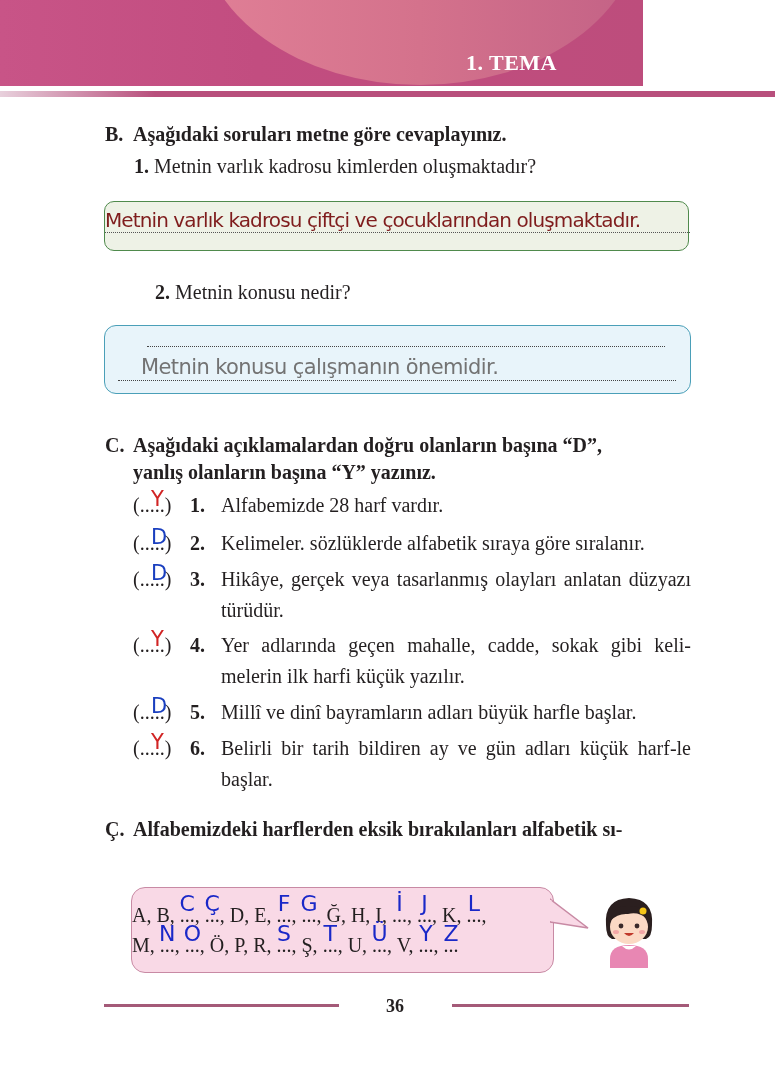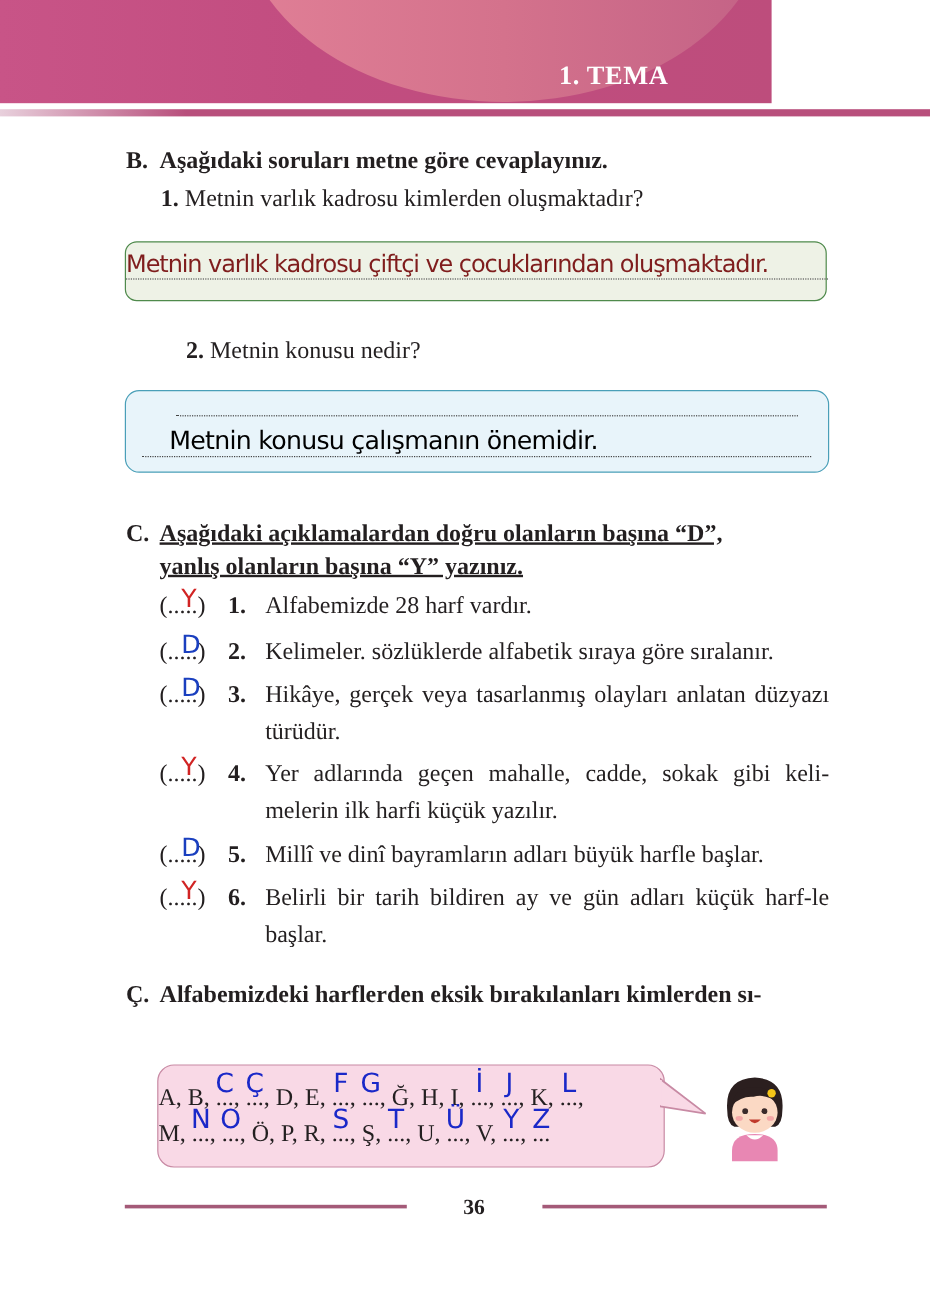--- a/index.html
+++ b/index.html
@@ -16,21 +16,21 @@
   .q { position:absolute; font-size:20px; }
   .q b { font-weight:bold; }
   .box1 { position:absolute; left:104px; top:201px; width:583px; height:48px; border:1.5px solid #4f8a4c;
           border-radius:10px; background:#eef2e6; }
   .box1 .ans { position:absolute; left:0; top:6px; width:585px; font-family:"DejaVu Sans", sans-serif; font-size:20px; color:#7f1d1d;
                white-space:nowrap; letter-spacing:-0.9px; border-bottom:1.5px dotted #555; padding-bottom:0; }
   .box2 { position:absolute; left:104px; top:325px; width:585px; height:67px; border:1.5px solid #4a9fb8;
           border-radius:12px; background:#e8f4fa; }
   .dots1 { position:absolute; left:42px; top:20px; width:518px; border-bottom:1.5px dotted #444; }
   .dots2 { position:absolute; left:13px; top:54px; width:558px; border-bottom:1.5px dotted #444; }
-  .box2 .ans { position:absolute; left:36px; top:29px; font-family:"DejaVu Sans", sans-serif; font-size:21px; color:#000000; letter-spacing:-0.6px; }
+  .box2 .ans { position:absolute; left:36px; top:29px; font-family:"DejaVu Sans", sans-serif; font-size:21px; color:#737373; letter-spacing:-0.6px; }
   .tf { position:absolute; left:133px; font-size:20px; line-height:31px; width:560px; }
   .tf .paren { position:absolute; left:0; top:0; width:50px; white-space:nowrap; }
   .tf .mark { position:absolute; left:18px; top:-6px; font-family:"DejaVu Sans", sans-serif; font-size:21px; }
   .tf .mark.y { color:#d12424; }
   .tf .mark.d { color:#1a3fbf; }
   .tf .num { position:absolute; left:57px; top:0; font-weight:bold; }
   .tf .text { position:absolute; left:88px; top:0; width:470px; text-align:justify; }
   .bubble { position:absolute; left:131px; top:887px; width:421px; height:84px; border:1.5px solid #c88aa4;
             border-radius:14px; background:#f9d9e6; }
   .brow { position:absolute; left:0; width:421px; text-align:left; font-size:20px; white-space:nowrap; }
@@ -61,21 +61,21 @@
 
 <div class="q" style="left:134px;top:281px;margin-left:21px;">
   <b>2.</b> <span>Metnin konusu nedir?</span>
 </div>
 <div class="box2">
   <div class="dots1"></div>
   <div class="dots2"></div>
   <div class="ans">Metnin konusu çalışmanın önemidir.</div>
 </div>
 
-<div class="sec-title" style="left:105px;top:432px;width:590px;text-decoration:underline;">
+<div class="sec-title" style="left:105px;top:432px;width:590px;">
   <div style="display:flex;justify-content:space-between;">
       <span><span class="letter">C.</span><span>Aşağıdaki açıklamalardan doğru olanların başına “D”,</span></span>
     </div>
   <div style="padding-left:28px;">yanlış olanların başına “Y” yazınız.</div>
 </div>
 
 <div class="tf" style="top:490px;">
   <span class="paren">(.....)</span>
   <span class="mark y">Y</span>
   <span class="num">1.</span>
@@ -106,21 +106,21 @@
   <span class="text">Millî ve dinî bayramların adları büyük harfle başlar.</span>
 </div>
 <div class="tf" style="top:733px;">
   <span class="paren">(.....)</span>
   <span class="mark y">Y</span>
   <span class="num">6.</span>
   <span class="text">Belirli bir tarih bildiren ay ve gün adları küçük harf-le başlar.</span>
 </div>
 
 <div class="sec-title" style="left:105px;top:816px;">
-  <div><span class="letter">Ç.</span><span>Alfabemizdeki harflerden eksik bırakılanları kimlerden sı-</span></div>
+  <div><span class="letter">Ç.</span><span>Alfabemizdeki harflerden eksik bırakılanları alfabetik sı-</span></div>
 </div>
 
 <div class="bubble">
   <div class="brow" id="row1" style="top:16px;"><span>A, B, </span><span class="slot">...<span class="fill">C</span></span><span>, </span><span class="slot">...<span class="fill">Ç</span></span><span>, D, E, </span><span class="slot">...<span class="fill">F</span></span><span>, </span><span class="slot">...<span class="fill">G</span></span><span>, Ğ, H, I, </span><span class="slot">...<span class="fill">İ</span></span><span>, </span><span class="slot">...<span class="fill">J</span></span><span>, K, </span><span class="slot">...<span class="fill">L</span></span><span>,</span></div>
   <div class="brow" id="row2" style="top:46px;"><span>M, </span><span class="slot">...<span class="fill">N</span></span><span>, </span><span class="slot">...<span class="fill">O</span></span><span>, Ö, P, R, </span><span class="slot">...<span class="fill">S</span></span><span>, Ş, </span><span class="slot">...<span class="fill">T</span></span><span>, U, </span><span class="slot">...<span class="fill">Ü</span></span><span>, V, </span><span class="slot">...<span class="fill">Y</span></span><span>, </span><span class="slot">...<span class="fill">Z</span></span></div>
 </div>
 <svg class="tail" width="40" height="36" style="position:absolute;left:550px;top:898px;">
   <polygon points="0,1 38,30 0,24" fill="#f9d9e6" stroke="#c88aa4" stroke-width="1.5"></polygon>
   <line x1="0" y1="2" x2="0" y2="23" stroke="#f9d9e6" stroke-width="3"></line>
 </svg>

